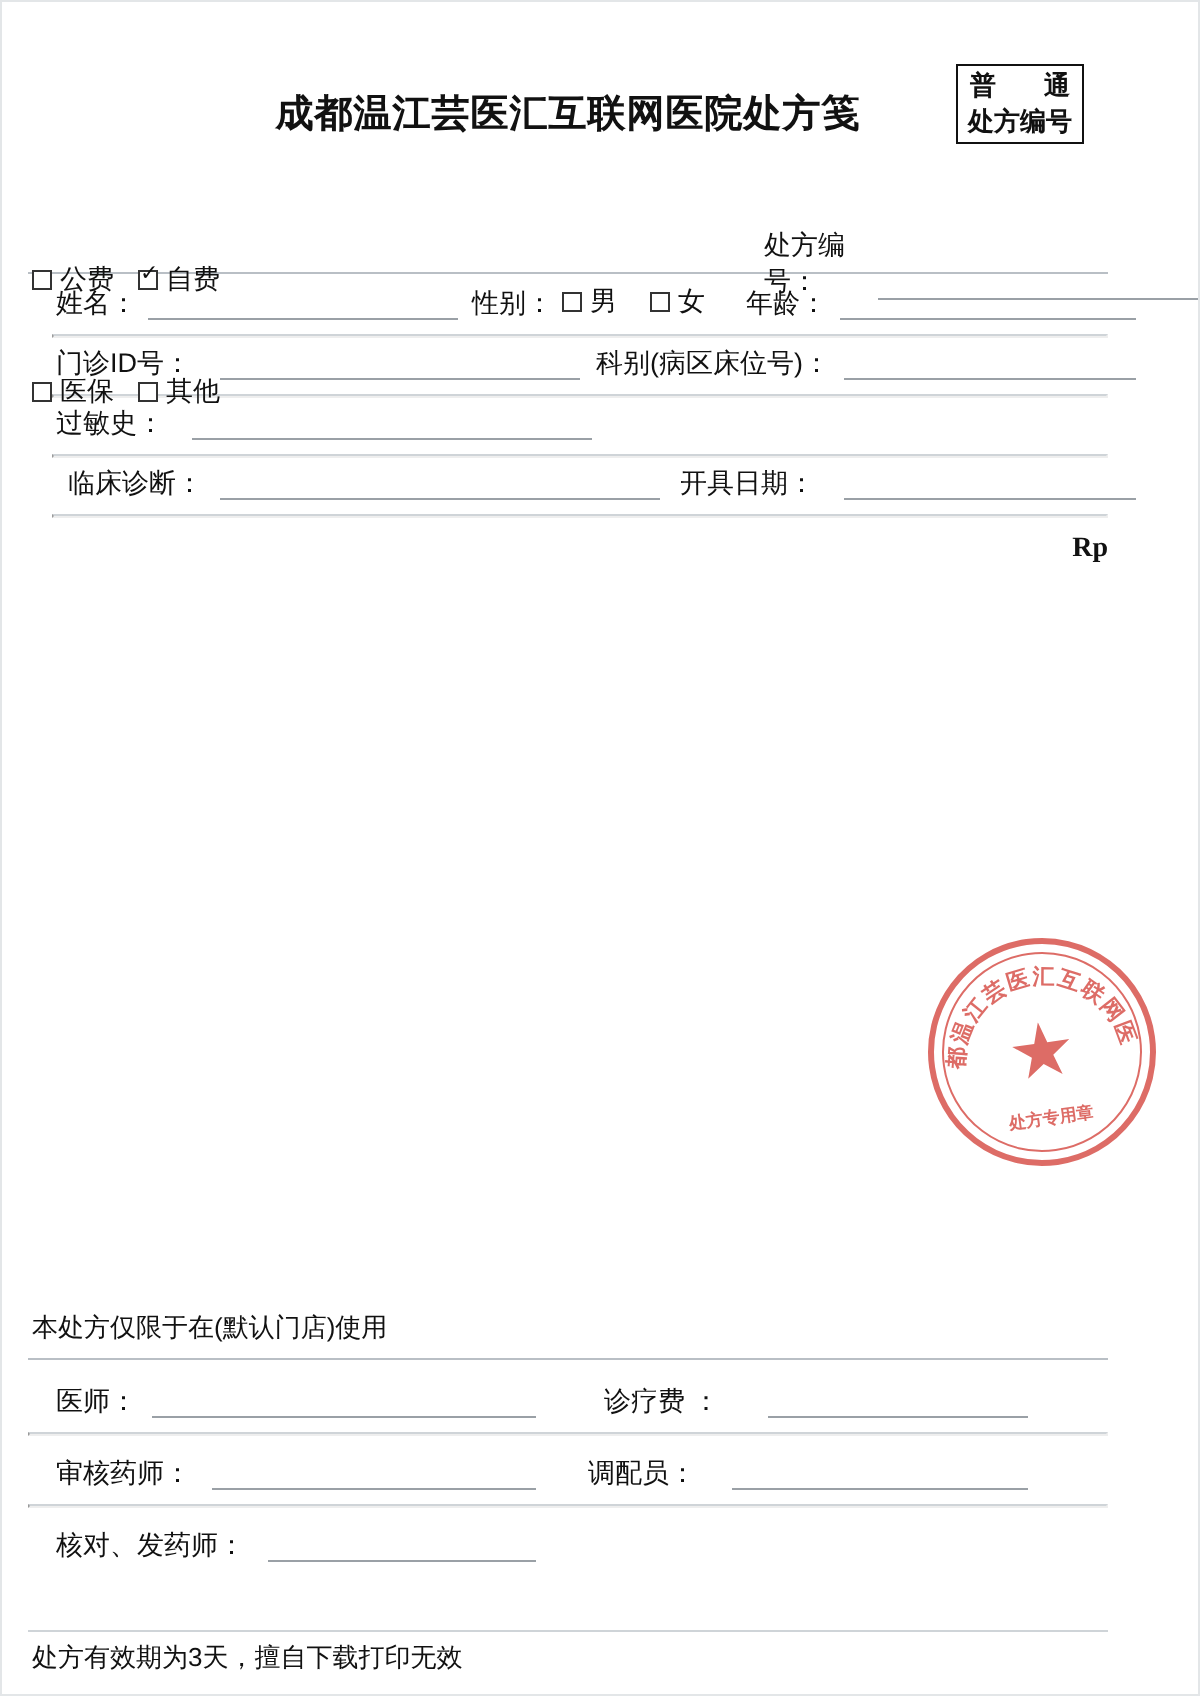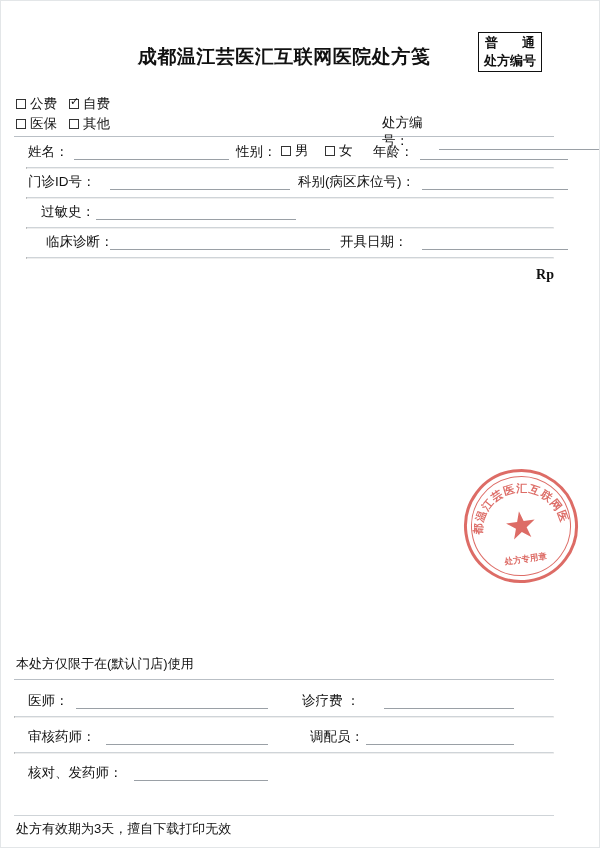--- a/index.html
+++ b/index.html
@@ -69,20 +69,21 @@
   .pay-col {
     position: absolute;
     left: 2px;
     top: 0;
     font-size: 13.5px;
   }
   .pay-row {
     display: flex;
     align-items: center;
     height: 20px;
+    margin-top: 36px;
   }
   .cb {
     display: inline-block;
     width: 10px;
     height: 10px;
     border: 1px solid #333;
     margin-right: 4px;
     position: relative;
     box-sizing: border-box;
     background: #fff;
@@ -340,27 +341,27 @@
     <div class="frow">
       <span class="fl" style="left:2px;">门诊ID号：</span>
       <span class="fu" style="left:84px; width:180px;"></span>
 
       <span class="fl" style="left:272px;">科别(病区床位号)：</span>
       <span class="fu" style="left:396px; width:146px;"></span>
     </div>
     <hr class="sep">
 
     <div class="frow">
-      <span class="fl" style="left:15px;">过敏史：</span>
+      <span class="fl" style="left:2px;">过敏史：</span>
       <span class="fu" style="left:70px; width:200px;"></span>
     </div>
     <hr class="sep">
 
     <div class="frow">
-      <span class="fl" style="left:20px;">临床诊断：</span>
+      <span class="fl" style="left:8px;">临床诊断：</span>
       <span class="fu" style="left:84px; width:220px;"></span>
 
       <span class="fl" style="left:314px;">开具日期：</span>
       <span class="fu" style="left:396px; width:146px;"></span>
     </div>
     <hr class="sep">
   </div>
 
   <div class="rp">Rp</div>
 
@@ -393,21 +394,21 @@
 
       <span class="fl" style="left:288px;">诊疗费 ：</span>
       <span class="fu" style="left:370px; width:130px;"></span>
     </div>
     <hr class="sep">
 
     <div class="srow">
       <span class="fl" style="left:14px;">审核药师：</span>
       <span class="fu" style="left:92px; width:162px;"></span>
 
-      <span class="fl" style="left:296px;">调配员：</span>
+      <span class="fl" style="left:280px;">调配员：</span>
       <span class="fu" style="left:352px; width:148px;"></span>
     </div>
     <hr class="sep">
 
     <div class="srow">
       <span class="fl" style="left:14px;">核对、发药师：</span>
       <span class="fu" style="left:120px; width:134px;"></span>
     </div>
   </div>
 

